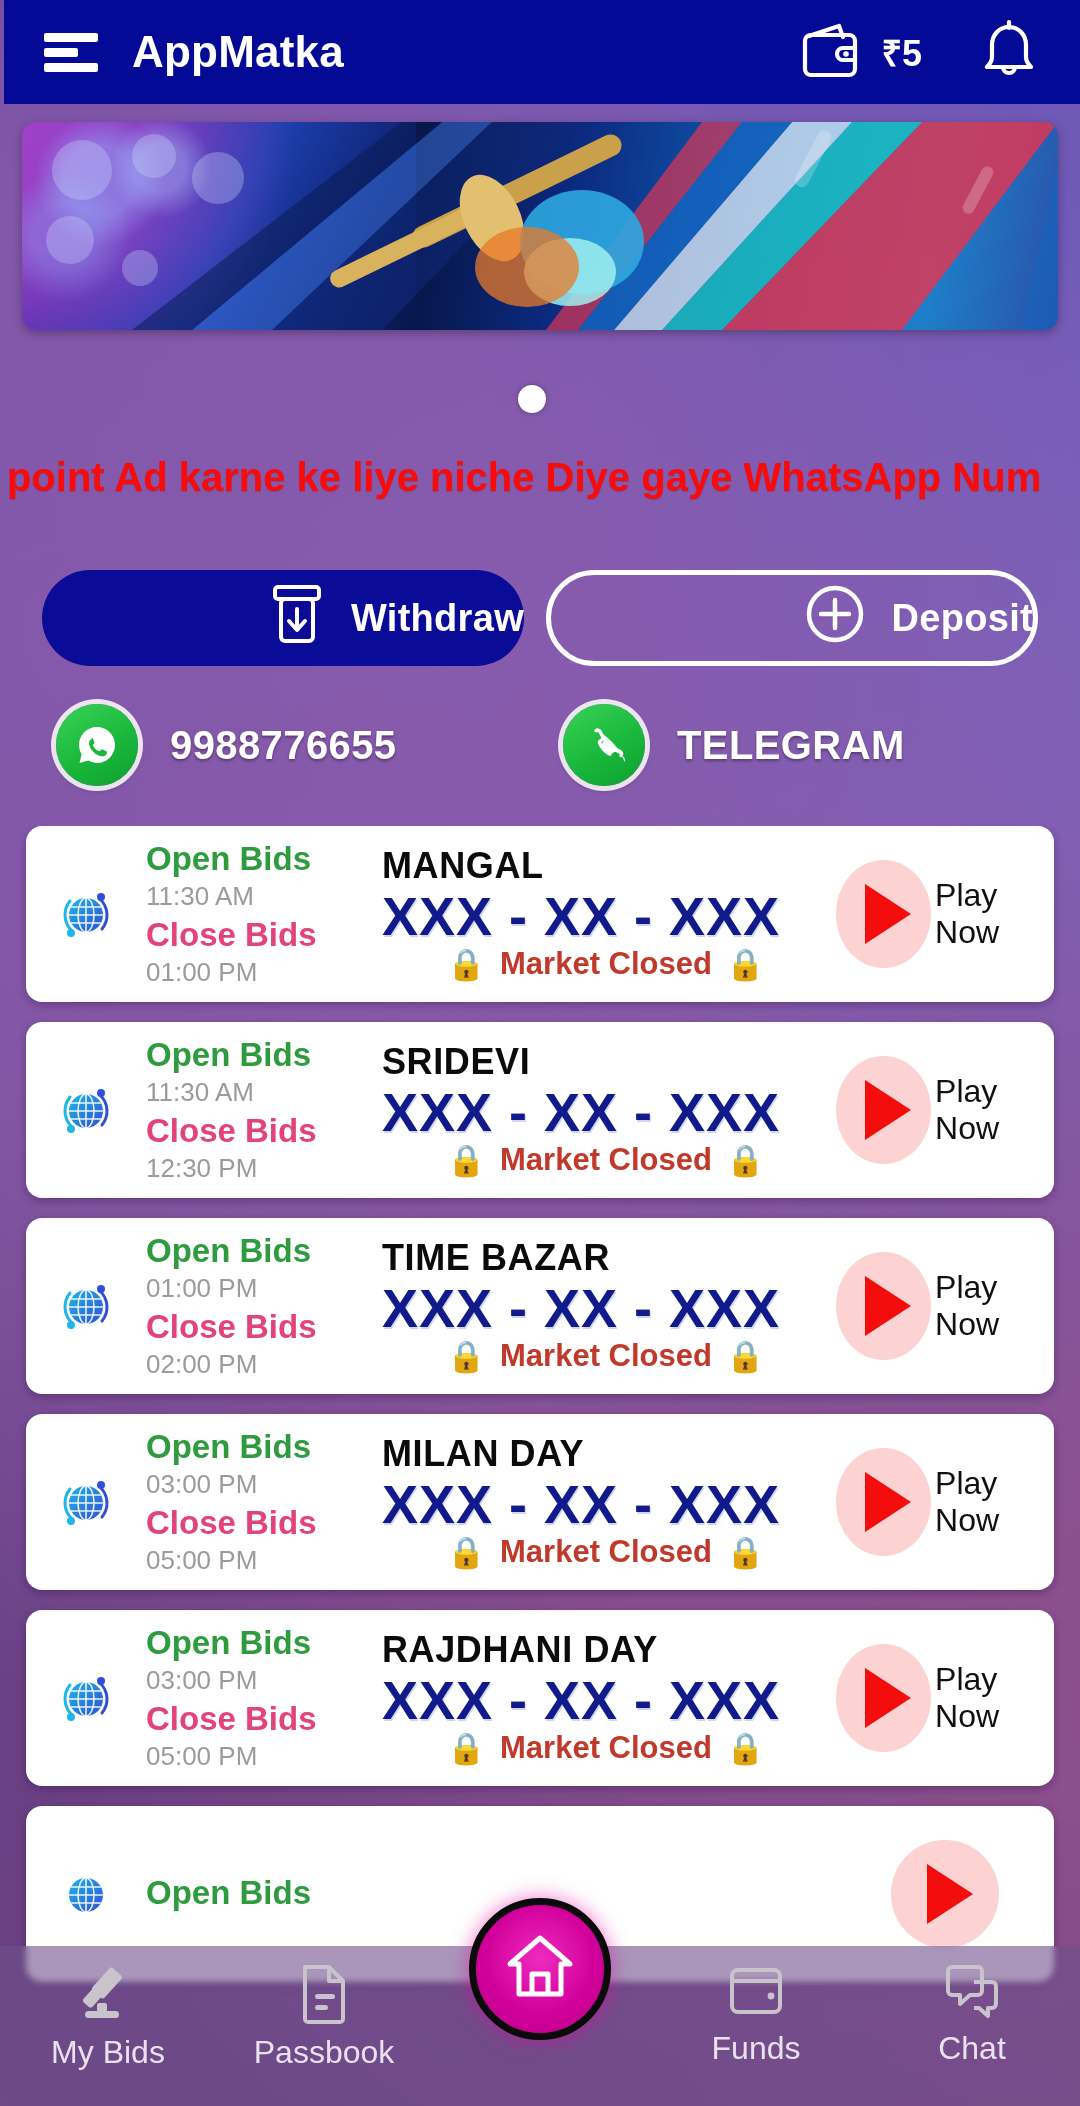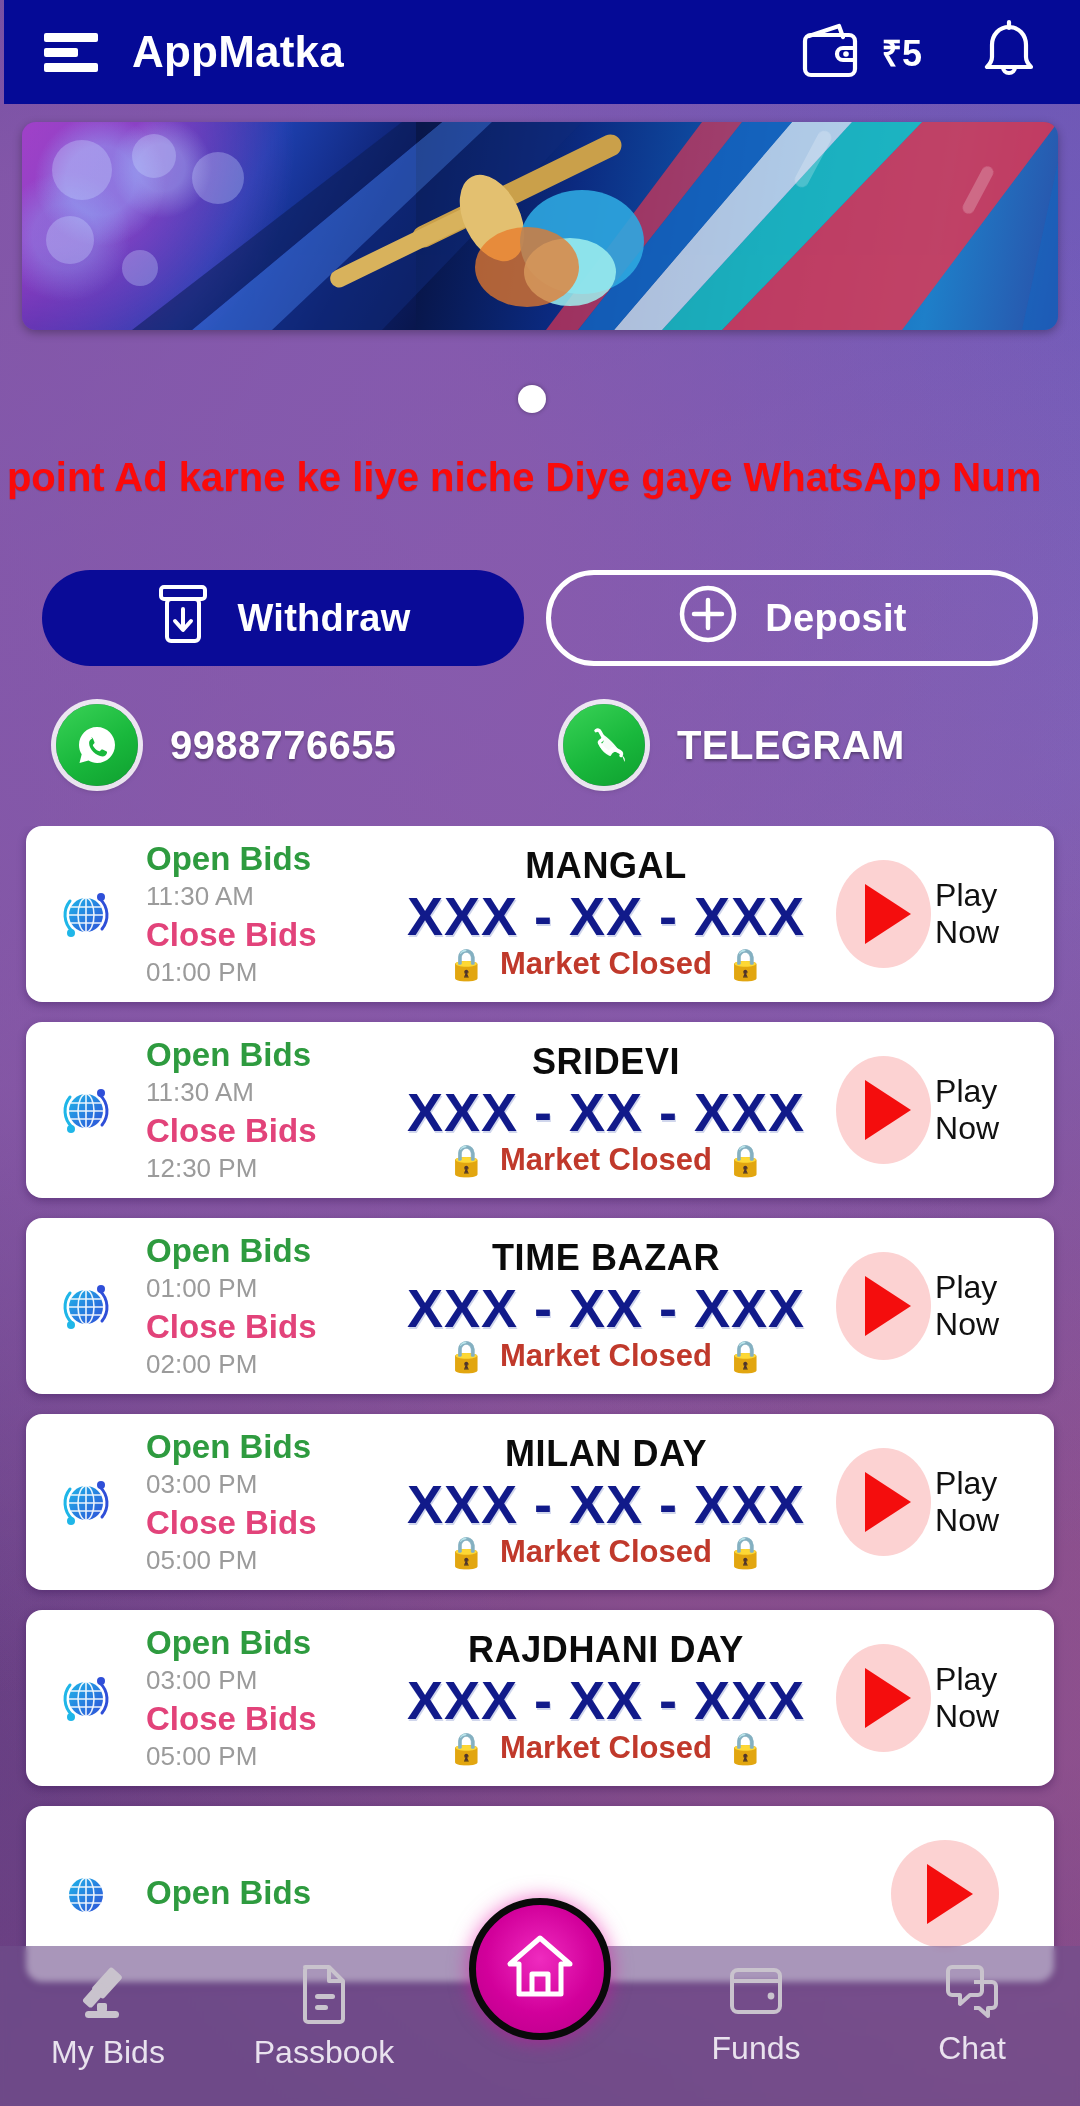--- a/index.html
+++ b/index.html
@@ -82,21 +82,21 @@
     text-shadow:0 1px 1px rgba(0,0,0,.15);
   }
 
   
   .actions {
     position:absolute; left:42px; top:570px; width:996px; height:96px;
     display:flex; gap:22px; z-index:6;
   }
   .btn {
     flex:1; border-radius:52px;
-    display:flex; align-items:center; justify-content:center; gap:26px;
+    display:flex; align-items:center; justify-content:flex-end; gap:26px;
     font-size:38px; font-weight:700; color:#fff; cursor:pointer;
   }
   .btn-withdraw { background:#0a0b97; }
   .btn-deposit  { background:transparent; border:5px solid #ffffff; }
   .btn-lbl { letter-spacing:.3px; }
 
   
   .contacts {
     position:absolute; left:56px; top:690px; width:984px; height:110px;
     display:flex; z-index:6;
@@ -128,21 +128,21 @@
     position:relative;
   }
   .c-globe { width:120px; display:flex; align-items:center; justify-content:center; flex:none; }
   .c-times {
     width:230px; flex:none; text-align:left;
     display:flex; flex-direction:column; justify-content:center; gap:1px;
   }
   .t-open  { color:#2e9b3f; font-size:33px; font-weight:600; line-height:1.22; }
   .t-close { color:#e2437a; font-size:33px; font-weight:600; line-height:1.22; }
   .t-val   { color:#9b9b9b; font-size:26px; font-weight:500; line-height:1.28; }
-  .c-mid { flex:1; text-align:center; padding:0 6px; }
+  .c-mid { flex:1; padding:0 6px; }
   .m-name {
     color:#0b0b0b; font-size:36px; font-weight:800; letter-spacing:.6px;
     line-height:1.1; margin-bottom:2px;
   }
   .m-result {
     color:#111a8a; font-size:54px; font-weight:800; letter-spacing:1px;
     line-height:1.08; text-shadow:1px 2px 0 rgba(170,180,220,.55);
   }
   .m-status {
     display:flex; align-items:center; justify-content:center; gap:14px;

